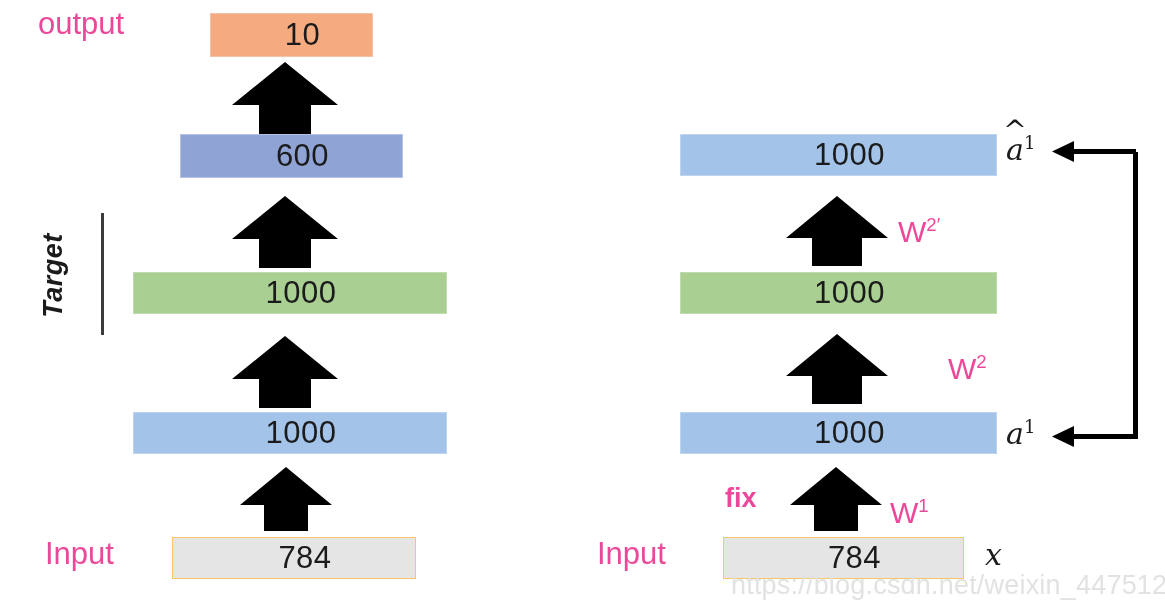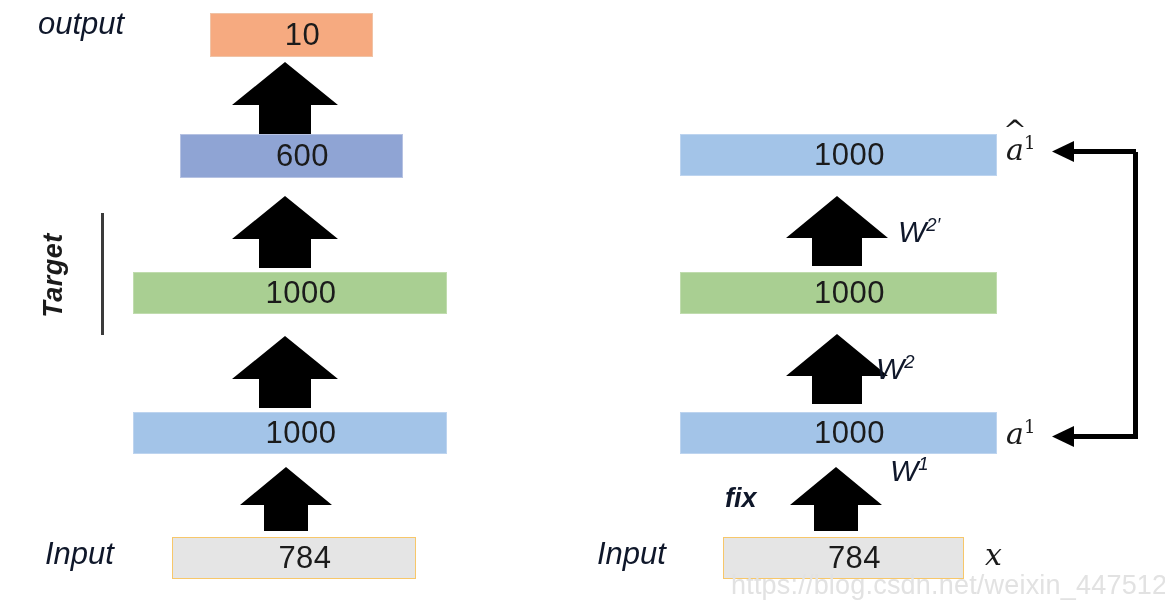--- a/index.html
+++ b/index.html
@@ -42,24 +42,23 @@
   
   .arrow-up {
     position: absolute;
     display: block;
   }
   .arrow-up svg { display: block; }
 
   
   .lbl {
     position: absolute;
-    color: #0f172a;
+    color: #ec4899;
     font-family: "Liberation Sans", sans-serif;
     white-space: nowrap;
-    font-style: italic;
   }
   .lbl.big      { font-size: 31px; }
   .lbl.bold     { font-weight: bold; font-size: 27px; }
   .lbl.w        { font-size: 30px; }
   .lbl.w sup    { font-size: 0.62em; vertical-align: super; }
 
   
   .mathlbl {
     position: absolute;
     font-family: "DejaVu Serif", serif;
@@ -187,37 +186,37 @@
     <span>W</span><sup>2′</sup>
   </div>
 
   <div class="bar green" style="left:680px; top:272px; width:317px; height:42px;">1000</div>
 
   <div class="arrow-up" style="left:786px; top:334px;">
     <svg width="102" height="70" viewBox="0 0 102 70">
       <polygon points="51,0 102,42 76,42 76,70 26,70 26,42 0,42" fill="#000000"></polygon>
     </svg>
   </div>
-  <div class="lbl w" style="left:876px; top:351px;">
+  <div class="lbl w" style="left:948px; top:351px;">
     <span>W</span><sup>2</sup>
   </div>
 
   <div class="bar blue" style="left:680px; top:412px; width:317px; height:42px;">1000</div>
 
   <div class="mathlbl" style="left:1006px; top:416px;">
     <span>a</span><sup>1</sup>
   </div>
 
   <div class="arrow-up" style="left:790px; top:467px;">
     <svg width="92" height="64" viewBox="0 0 92 64">
       <polygon points="46,0 92,38 68,38 68,64 24,64 24,38 0,38" fill="#000000"></polygon>
     </svg>
   </div>
   <div class="lbl bold" style="left:725px; top:483px;">fix</div>
-  <div class="lbl w" style="left:890px; top:453px;">
+  <div class="lbl w" style="left:890px; top:495px;">
     <span>W</span><sup>1</sup>
   </div>
 
   <div class="lbl big" style="left:597px; top:536px;">Input</div>
 
   <div class="bar yellow" style="left:723px; top:537px; width:241px; height:42px;">784</div>
 
   <div class="mathlbl" style="left:985px; top:537px;">x</div>
 
   <div id="loop">

